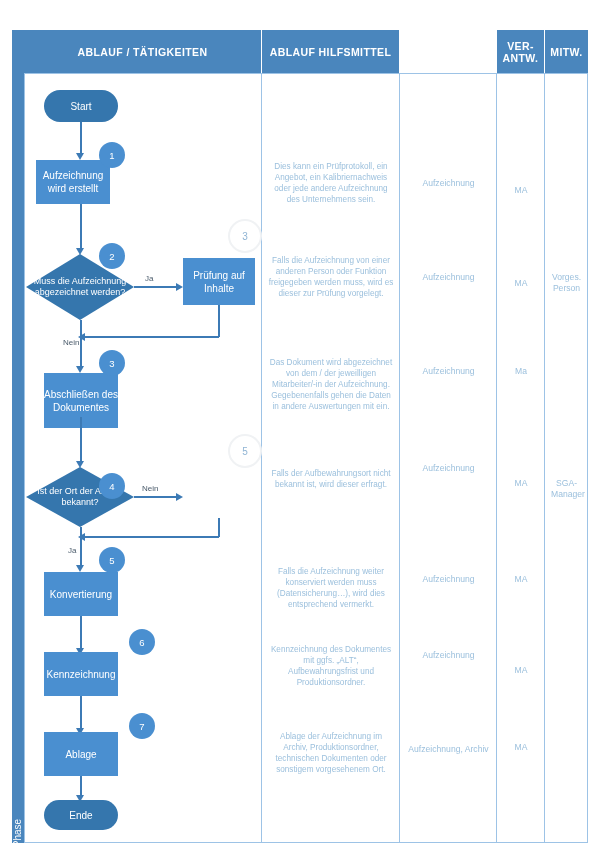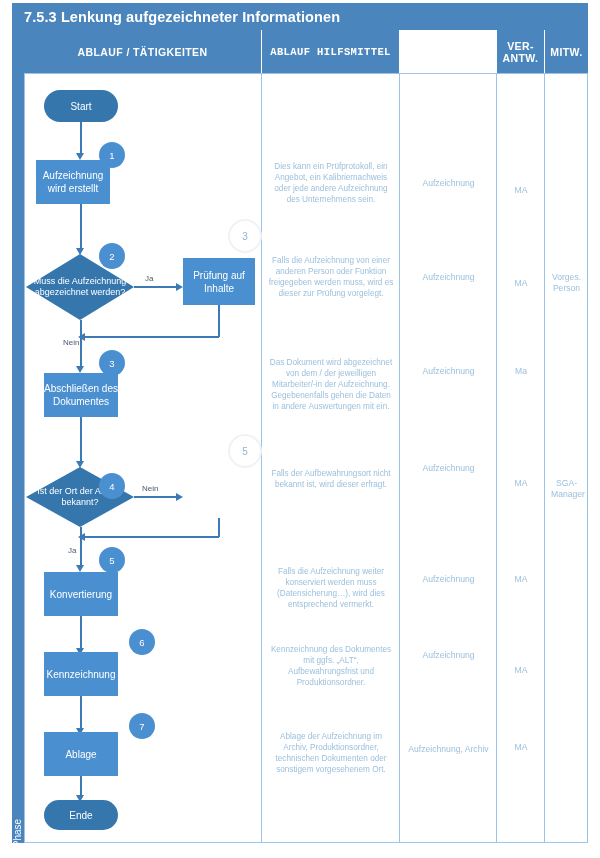--- a/index.html
+++ b/index.html
@@ -73,32 +73,29 @@
   .cell{position:absolute;text-align:center;color:#9cc0dd;font-size:8.2px;
         line-height:11px;box-sizing:border-box;padding:0 6px;}
   .cell.doc{color:#9cc0dd;font-size:8.6px;}
   .cell.resp{color:#9cc0dd;font-size:8.6px;}
 </style>
 </head>
 <body>
 
 <div class="page">
 
-  <div class="titlebar">
-    <span class="title">7.5.3 Lenkung aufgezeichneter Informationen</span>
-  </div>
 
   <div class="phase-band">
     <div class="phase-label">Phase</div>
   </div>
 
   <div class="hdr" style="left:24px;width:238px;">
     <span>ABLAUF / TÄTIGKEITEN</span>
   </div>
-  <div class="hdr" style="left:262px;width:138px;font-family:Liberation Mono, monospace;">
+  <div class="hdr" style="left:262px;width:138px;">
     <span>ABLAUF HILFSMITTEL</span>
   </div>
   <div class="hdr" style="left:497px;width:48px;flex-direction:column;">
     <span>VER-</span>
     <span>ANTW.</span>
   </div>
   <div class="hdr" style="left:545px;width:43px;border-right:none;">
     <span>MITW.</span>
   </div>
 
@@ -147,21 +144,21 @@
   </div>
 
   <div class="conn vline" style="left:218px;top:305px;height:32px;"></div>
   <div class="conn hline" style="left:81px;top:336px;width:138px;"></div>
   <div class="arrow-l" style="left:78px;top:333px;"></div>
 
   <div class="conn vline" style="left:80px;top:320px;height:49px;"></div>
   <div class="arrow-d" style="left:76px;top:366px;"></div>
   <div class="edge-lbl" style="left:63px;top:338px;">Nein</div>
 
-  <div class="shape proc" style="left:44px;top:373px;width:74px;height:44px;">
+  <div class="shape proc" style="left:44px;top:373px;width:74px;height:55px;">
     <span>Abschließen des Dokumentes</span>
   </div>
   <div class="badge" style="left:99px;top:350px;">
     <span>3</span>
   </div>
   <div class="conn vline" style="left:80px;top:417px;height:46px;"></div>
   <div class="arrow-d" style="left:76px;top:461px;"></div>
 
   <div class="dec-wrap" style="left:26px;top:467px;width:108px;height:60px;">
     <svg width="108" height="60" viewBox="0 0 108 60">

